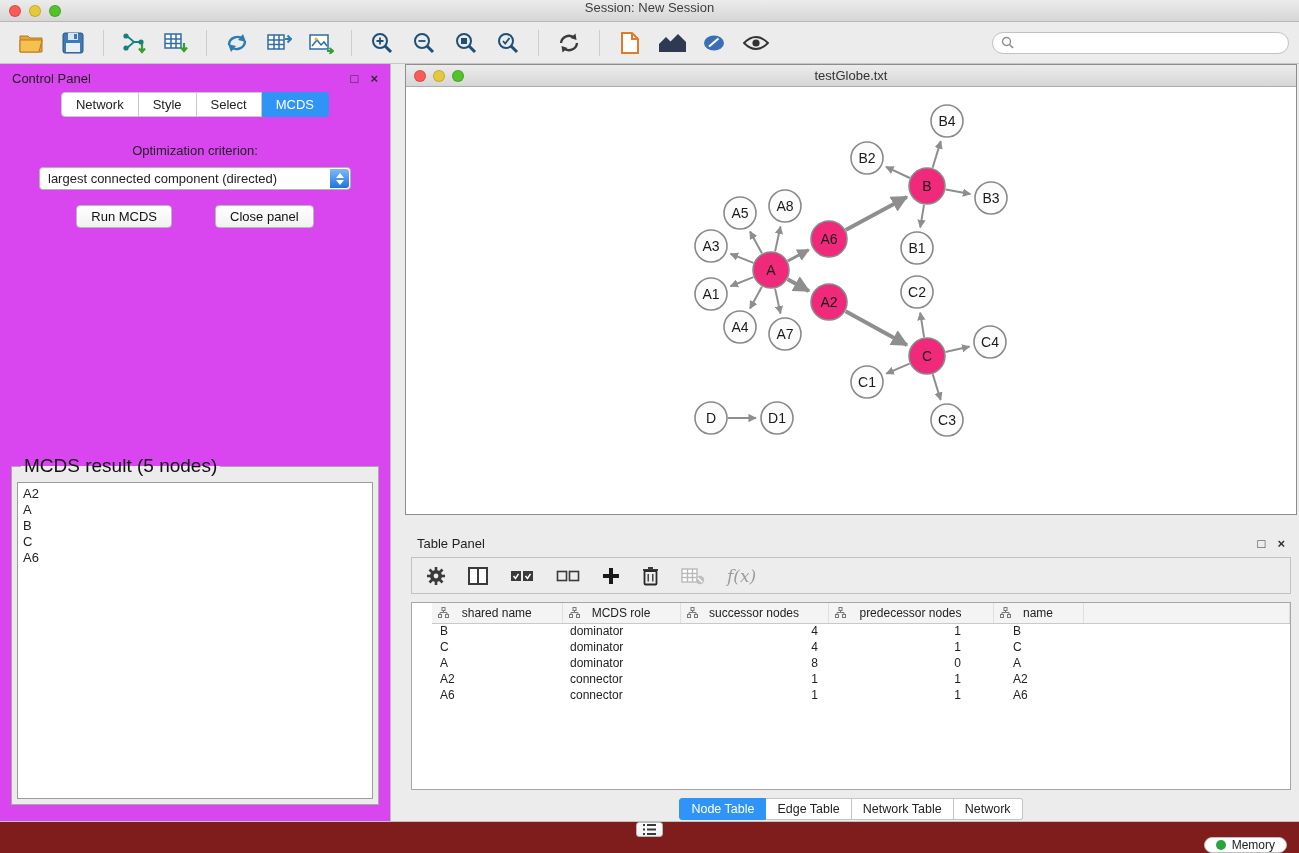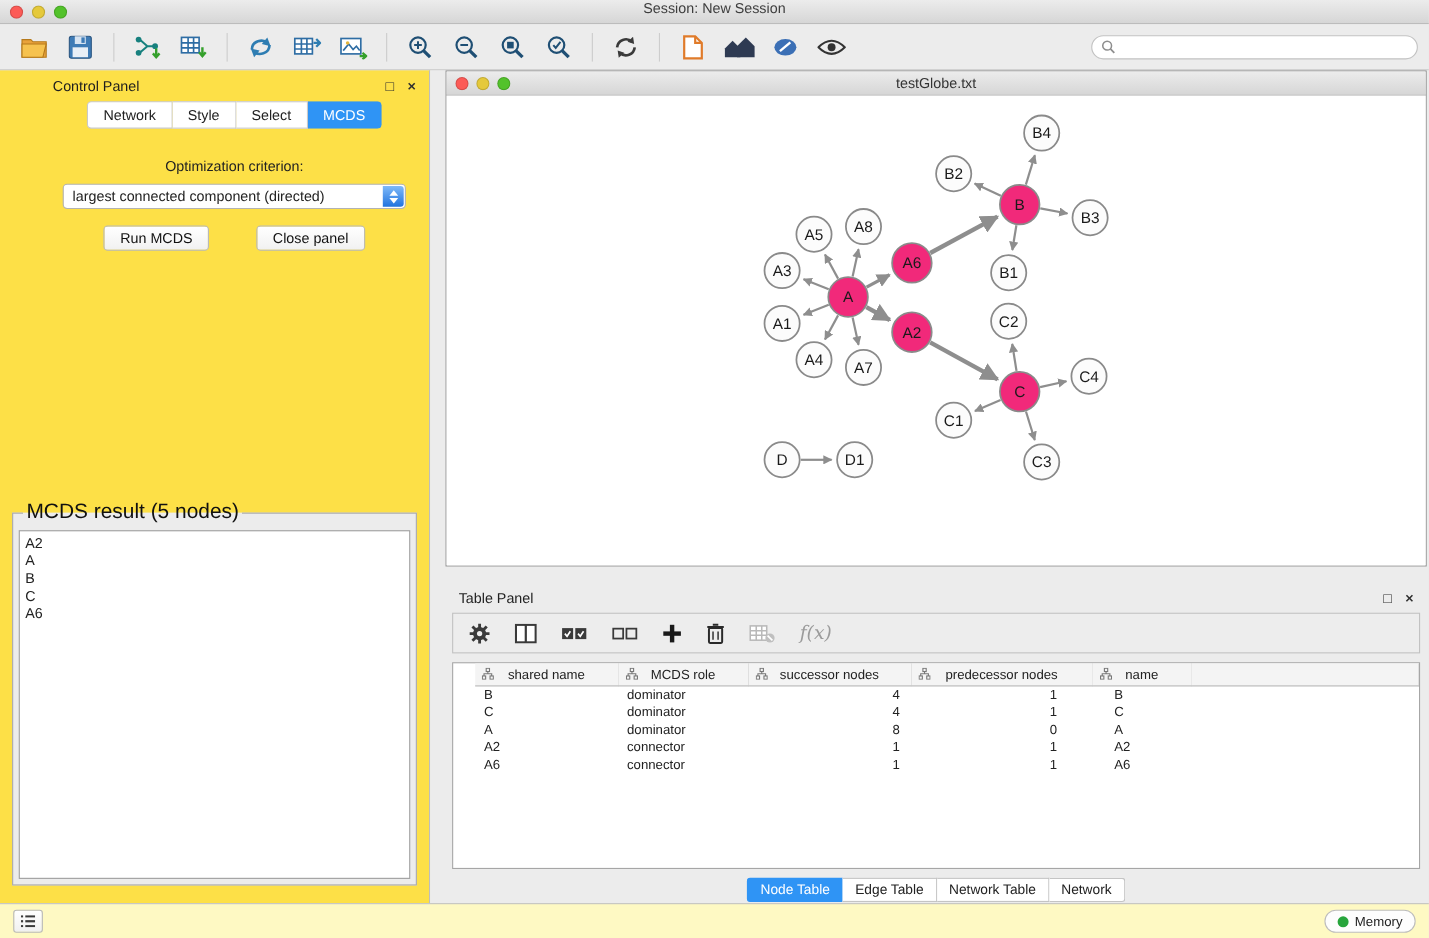--- a/index.html
+++ b/index.html
@@ -19,21 +19,21 @@
   .toolbar { position:absolute; left:0; top:22px; right:0; height:42px; background:#ECECEC;
     border-bottom:1px solid #C6C6C6; display:flex; align-items:center; padding:0 10px; }
   .tool-btn { width:34px; height:32px; display:flex; align-items:center; justify-content:center; margin:0 4px; }
   .tool-sep { width:1px; height:26px; background:#CDCDCD; margin:0 9px; }
   .search-box { margin-left:auto; width:297px; height:22px; background:#fff; border:1px solid #C2C2C2;
     border-radius:12px; display:flex; align-items:center; padding:0 8px; gap:5px; }
   .search-box input { border:none; outline:none; flex:1; font-size:12px; font-family:"Liberation Sans",sans-serif; background:transparent; }
 
   
   .control-panel { position:absolute; left:0; top:64px; width:391px; bottom:32px;
-    background:#fde047; border-right:1px solid #BDBDBD;padding-left:36px; }
+    background:#d946ef; border-right:1px solid #BDBDBD; }
   .right-col { position:absolute; left:391px; top:64px; right:0; bottom:32px; background:#ECECEC; }
 
   
   .cp-header { height:28px; display:flex; align-items:center; padding:0 12px; font-size:13px; color:#1E1E1E; }
   .win-controls { margin-left:auto; display:flex; gap:12px; align-items:center; }
   .wc-glyph { font-size:13px; color:#2E2E2E; font-weight:bold; line-height:13px; }
   .cp-tabs { display:flex; justify-content:center; }
   .cp-tab { font-size:13px; padding:4px 14px; background:#FFF; border:1px solid #C9C9C9; border-left:none; color:#222; }
   .cp-tab:first-child { border-left:1px solid #C9C9C9; border-radius:4px 0 0 4px; }
   .cp-tab:last-child { border-radius:0 4px 4px 0; }
@@ -79,22 +79,22 @@
   tbody td { font-size:12px; height:16px; padding:0 8px; white-space:nowrap; overflow:hidden; }
   td.c2, td.c3 { text-align:right; } td.c2 { padding-right:10px; } td.c3 { padding-right:32px; }
   td.c4 { padding-left:20px; }
   .tp-tabs { display:flex; justify-content:center; margin-top:8px; }
   .tp-tab { font-size:12.5px; padding:3px 11px; background:#FFF; border:1px solid #C4C4C4; border-left:none; color:#222; }
   .tp-tab:first-child { border-left:1px solid #C4C4C4; border-radius:3px 0 0 3px; }
   .tp-tab:last-child { border-radius:0 3px 3px 0; }
   .tp-tab.active { background:#2F94F5; border-color:#2F94F5; color:#fff; }
 
   
-  .statusbar { position:absolute; left:0; right:0; bottom:0; height:32px; background:#fef9c3;
-    border-top:1px solid #C2C2C2; display:flex; align-items:center; padding:0 12px; }
+  .statusbar { position:absolute; left:0; right:0; bottom:0; height:32px; background:#7f1d1d;
+    border-top:1px solid #C2C2C2; display:flex; align-items:center; padding:0 12px;flex-direction:column; }
   .menu-btn { width:27px; height:21px; border:1px solid #B9B9B9; border-radius:3px;
     background:linear-gradient(#FFF,#F0F0F0); display:flex; align-items:center; justify-content:center; }
   .memory-btn { margin-left:auto; height:21px; border:1px solid #BDBDBD; border-radius:11px;
     background:#FDFDFD; display:flex; align-items:center; gap:6px; padding:0 11px; font-size:12px; }
   .green-dot { width:10px; height:10px; border-radius:50%; background:#27A53C; }
 </style>
 </head>
 <body>
 
 <div class="titlebar">

